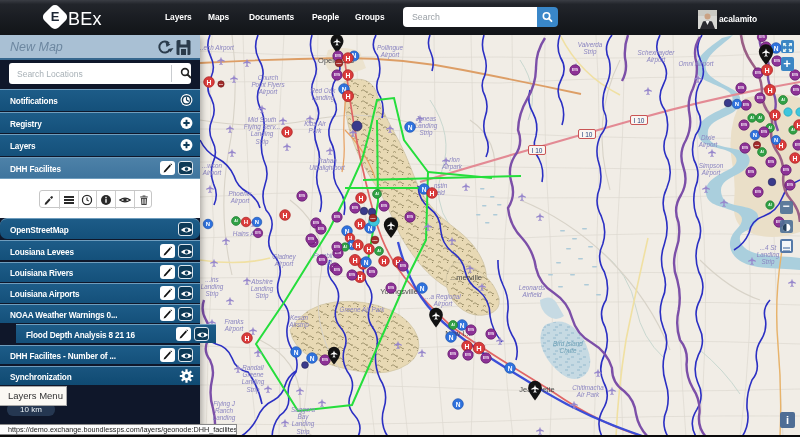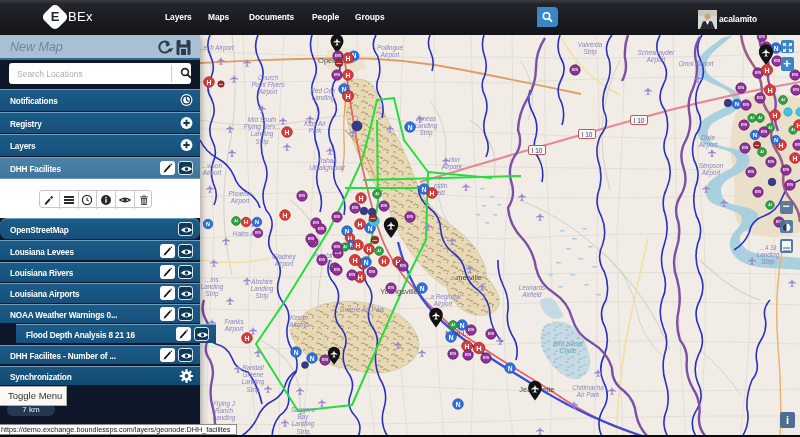--- a/index.html
+++ b/index.html
@@ -4,21 +4,21 @@
 <style>
 * { margin:0; padding:0; box-sizing:border-box; }
 html,body { width:800px; height:437px; overflow:hidden; font-family:"Liberation Sans", sans-serif; background:#f2efe9; position:relative; }
 #stage { position:absolute; left:0; top:0; width:800px; height:437px; overflow:hidden; }
 
 
 #navbar { position:absolute; left:0; top:0; width:800px; height:35px;
   background:linear-gradient(180deg,#3a3d44 0%,#22252b 12%,#191c21 55%,#121418 100%); z-index:30; }
 #logo-diamond { position:absolute; left:45px; top:7px; width:20px; height:20px; background:#fff; border-radius:5px; transform:rotate(45deg); }
 #logo-e { position:absolute; left:45px; top:7px; width:20px; height:20px; text-align:center; line-height:20px; font-size:13px; font-weight:bold; color:#1b2533; }
-#logo-text { position:absolute; left:68px; top:9px; font-size:13px; color:#fff; letter-spacing:0.3px; }
+#logo-text { position:absolute; left:68px; top:9px; font-size:18px; color:#fff; letter-spacing:0.3px; }
 .navitem { position:absolute; top:11px; font-size:9.6px; font-weight:bold; color:#fff; letter-spacing:-0.1px; transform:scaleX(0.88); transform-origin:left center; }
 #nav-search { position:absolute; left:403px; top:7px; width:155px; height:20px; }
 #nav-search .inp { position:absolute; left:0; top:0; width:134px; height:20px; background:#fff; border-radius:4px 0 0 4px; }
 #nav-search .inp span { position:absolute; left:9px; top:5px; font-size:8.8px; color:#9aa0a6; }
 #nav-search .btn { position:absolute; left:134px; top:0; width:21px; height:20px; background:#3987c9; border-radius:0 4px 4px 0; }
 #avatar { position:absolute; left:698px; top:10px; width:19px; height:19px; }
 #username { position:absolute; left:719px; top:13px; font-size:9.8px; font-weight:bold; color:#fff; letter-spacing:-0.1px; transform:scaleX(0.86); transform-origin:left center; }
 
 
 #panel { position:absolute; left:0; top:35px; width:200px; height:430px; background:#0f172a; z-index:20; box-shadow:2px 2px 6px rgba(0,0,0,0.3); }
@@ -30,21 +30,21 @@
 .prow { position:absolute; left:0; width:200px; background:linear-gradient(180deg,#1d5c88,#14507a); border-top:1px solid #6f9dbd; color:#fff; font-size:9.8px; font-weight:bold; letter-spacing:-0.2px; }
 .prow .lbl { position:absolute; left:10px; top:50%; transform:translateY(-50%) scaleX(0.84); transform-origin:left center; white-space:nowrap; }
 .prow.hl { background:linear-gradient(180deg,#4d81a8,#3f759e); }
 .prow.dark { background:linear-gradient(180deg,#1a557f,#0f4a72); }
 .icbtn { position:absolute; top:50%; transform:translateY(-50%); background:#fff; border-radius:3px; }
 .icbtn.eyebtn { background:#0e3a57; border:1px solid #dde7ee; }
 #toolbar-row { position:absolute; left:0; top:142.5px; width:200px; height:40px; background:#fff; border-top:1px solid #6f9dbd; }
 
 
 #toggle-menu { position:absolute; left:0; top:386px; width:67px; height:20px; background:#fbf9f4; border:1px solid #a9a9a9; border-left:none; font-size:9.5px; color:#333; line-height:18px; padding-left:8px; z-index:25; white-space:nowrap; }
-#statusbar { position:absolute; left:0; top:423.5px; width:237px; height:11.5px; background:#fcfcfc; border:1px solid #8a8a8a; border-left:none; font-size:7.8px; color:#1a1a1a; line-height:10px; padding-left:1px; z-index:26; white-space:nowrap; overflow:hidden; letter-spacing:0; }
+#statusbar { position:absolute; left:0; top:423.5px; width:237px; height:11.5px; background:#fcfcfc; border:1px solid #8a8a8a; border-left:none; font-size:7.8px; color:#1a1a1a; line-height:10px; padding-left:8px; z-index:26; white-space:nowrap; overflow:hidden; letter-spacing:0; }
 #scalebar { position:absolute; left:7px; top:403px; width:48px; height:13px; background:rgba(70,105,140,0.40); border-radius:6px; text-align:center; color:#eef4f8; font-size:8px; line-height:13px; z-index:21; }
 
 
 .mapbtn { position:absolute; z-index:15; border-radius:2px; }
 #botstrip { position:absolute; left:0; top:435px; width:800px; height:2px; background:#0a0a0a; z-index:50; }
 </style>
 </head>
 <body>
 <div id="stage">
 <div id="botstrip"></div>
@@ -943,32 +943,35 @@
         <path d="M6.5,2.7 a3.8,3.8 0 0 0 0,7.6 z" fill="#25415e"></path>
       </svg></div>
 <div class="mapbtn" style="left:780px;top:238.5px;width:13px;height:14px;background:#f3f5f8;border:2px solid #5579a8;"><svg width="9" height="10" viewBox="0 0 9 10">
         <g stroke="#5579a8" stroke-width="1.2">
           <line x1="1" y1="3" x2="8" y2="3"></line>
           <line x1="1" y1="6" x2="8" y2="6"></line>
         </g>
       </svg></div>
 <div class="mapbtn" style="left:780px;top:412px;width:15px;height:16px;background:#4e6d95;color:#fff;font-size:11px;font-weight:bold;text-align:center;line-height:16px;">i</div>
 
-<div id="scalebar">7 km</div>
+<div id="scalebar">10 km</div>
 
 <div id="navbar">
   <div id="logo-diamond"></div>
   <div id="logo-e">E</div>
   <div id="logo-text">BEx</div>
   <div class="navitem" style="left:165px;">Layers</div>
   <div class="navitem" style="left:208px;">Maps</div>
   <div class="navitem" style="left:249px;">Documents</div>
   <div class="navitem" style="left:312px;">People</div>
   <div class="navitem" style="left:355px;">Groups</div>
   <div id="nav-search">
+    <div class="inp">
+          <span>Search</span>
+        </div>
     <div class="btn">
       <svg width="21" height="20" viewBox="0 0 21 20">
             <circle cx="9.5" cy="9" r="3.2" fill="none" stroke="#fff" stroke-width="1.6"></circle>
             <line x1="11.8" y1="11.4" x2="14.5" y2="14.2" stroke="#fff" stroke-width="1.8" stroke-linecap="round"></line>
           </svg>
     </div>
   </div>
   <div id="avatar">
     <svg width="19" height="19" viewBox="0 0 19 19">
           <rect width="19" height="19" fill="#d8d8d4"></rect>
@@ -1203,16 +1206,16 @@
               <line x1="0.8" y1="7.5" x2="14.2" y2="7.5"></line>
               <line x1="2.8" y1="2.8" x2="12.2" y2="12.2"></line>
               <line x1="12.2" y1="2.8" x2="2.8" y2="12.2"></line>
             </g>
           </g>
           <circle cx="7.5" cy="7.5" r="1.9" fill="#17527c"></circle>
         </svg>
       </div>
 </div>
 
-<div id="toggle-menu">Toggle Menu</div>
+<div id="toggle-menu">Layers Menu</div>
 <div id="statusbar"><span style="display:inline-block;transform:scaleX(0.93);transform-origin:left center;">https://demo.exchange.boundlessps.com/layers/geonode:DHH_facilites</span></div>
 
 </div>
 
 </body></html>

